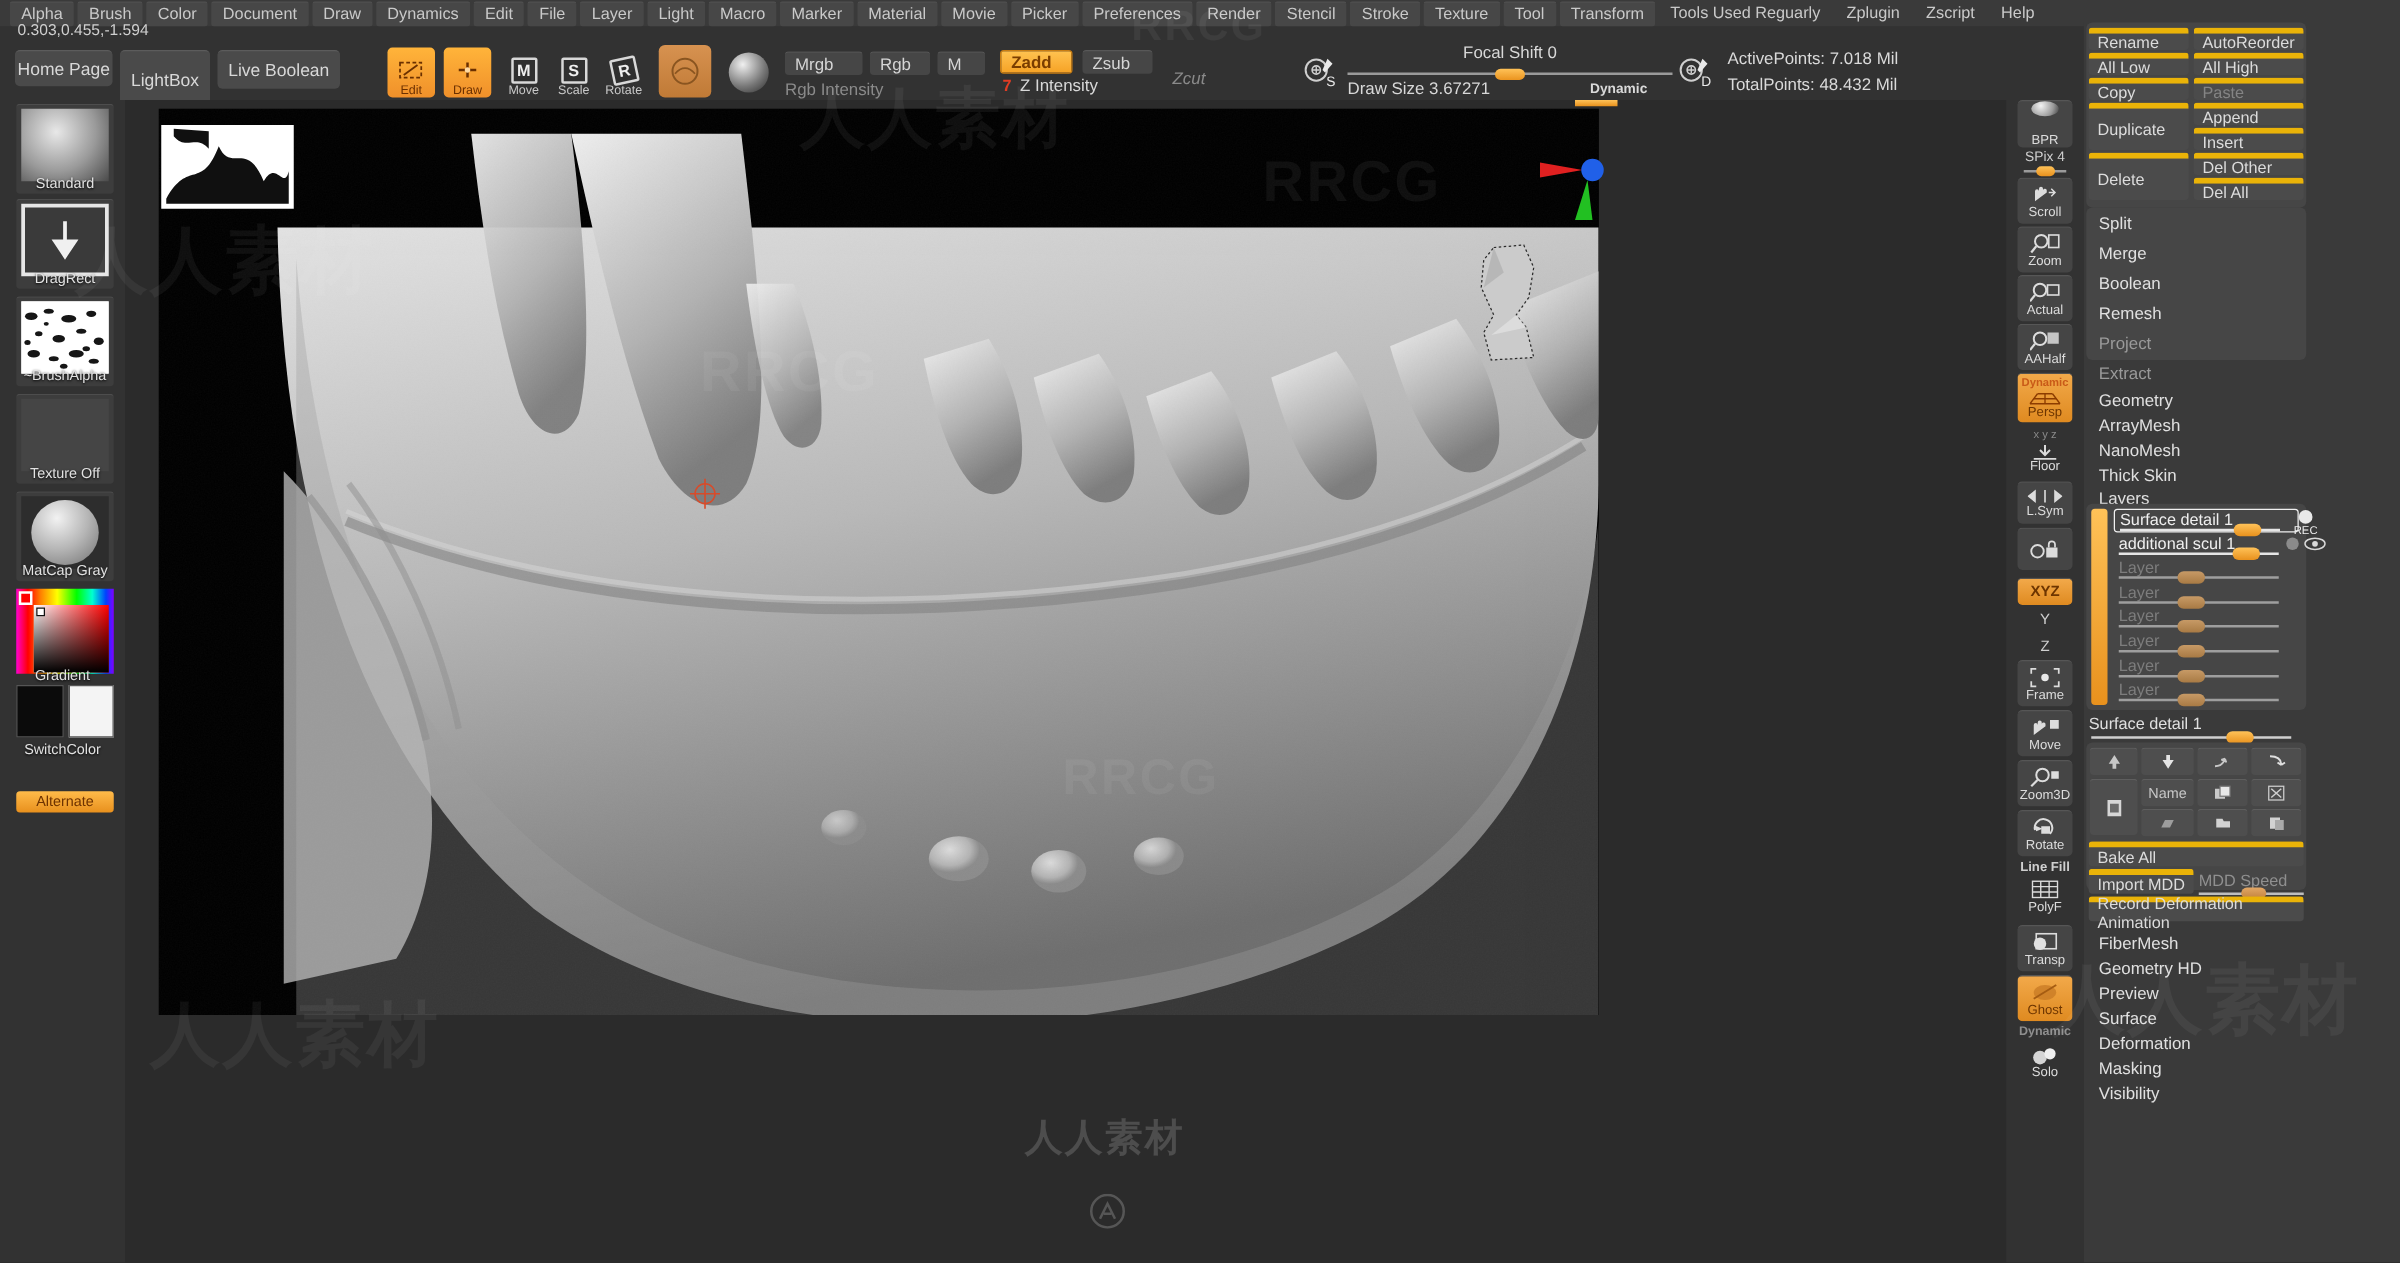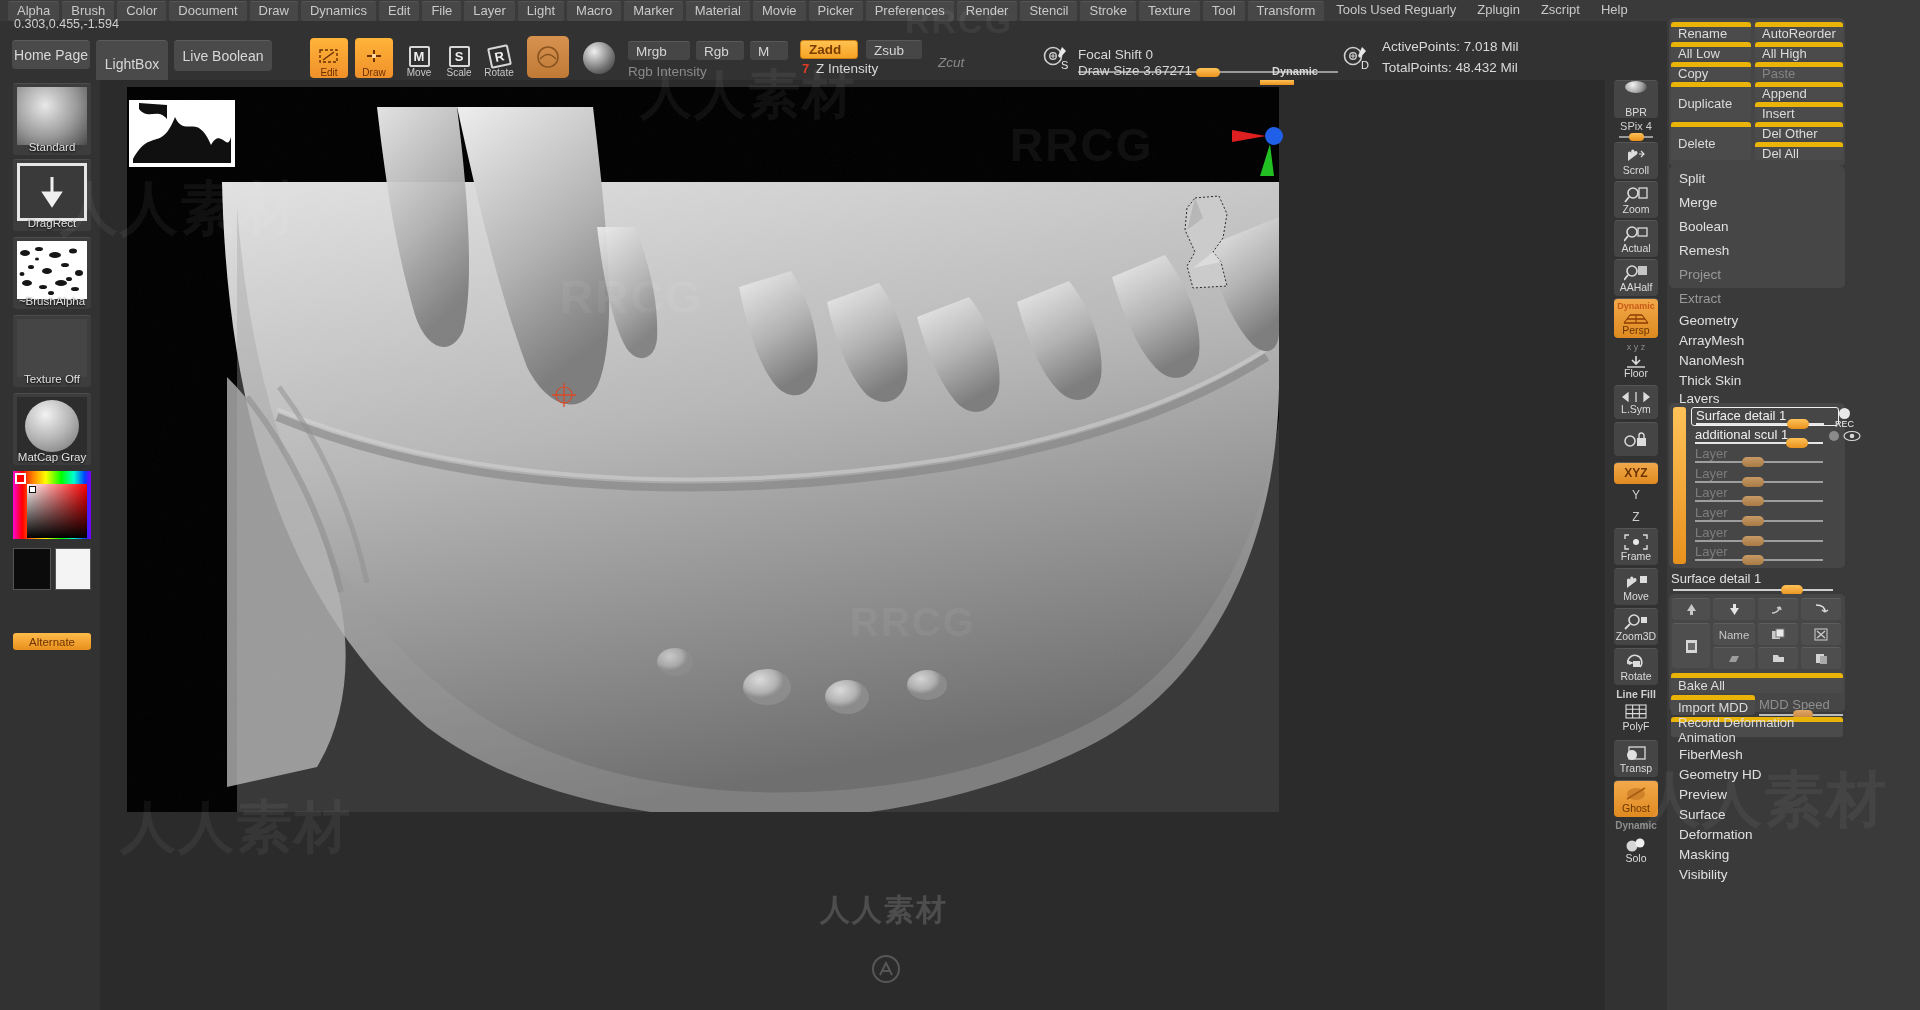--- a/index.html
+++ b/index.html
@@ -205,21 +205,21 @@
 
     <div class="tb-icon" style="left:1038px;top:4px;width:36px;height:38px;justify-content:center;">
       <svg width="30" height="30" viewBox="0 0 30 30">
         <circle cx="12" cy="14" r="8.5" fill="none" stroke="#cfcfcf" stroke-width="1.6"></circle>
         <circle cx="12" cy="14" r="3.3" fill="none" stroke="#cfcfcf" stroke-width="1.3"></circle>
         <path d="M12 11.4v5.2M9.4 14h5.2" stroke="#cfcfcf" stroke-width="1.1"></path>
         <path d="M21 5 l4 4 -6 7 -2 -2z" fill="#e9e9e9"></path>
         <text x="20" y="27" font-size="11" fill="#e9e9e9" font-family="Liberation Sans">S</text>
       </svg>
     </div>
-    <div class="slider-row" style="left:1078px;top:13px;width:260px;">
+    <div class="slider-row" style="left:1078px;top:0;width:260px;text-align:center;">
       <span>Focal Shift 0</span>
       <div class="sl-track" style="left:0;top:24px;width:260px;">
         <div class="sl-knob" style="left:118px;"></div>
       </div>
     </div>
     <div class="slider-row" style="left:1078px;top:29px;width:260px;">
       <span>Draw Size 3.67271</span>
     </div>
     <div style="position:absolute;left:1272px;top:31px;font-size:11px;font-weight:bold;color:#d9d9d9;">Dynamic</div>
 
@@ -289,25 +289,27 @@
 
     <div style="position:absolute;left:13px;top:391px;width:78px;height:68px;">
       <div style="position:absolute;inset:0;background:
         linear-gradient(90deg,#ff00d0,#ff0000 12%,#ff8000 25%,#ffff00 42%,#00ff00 62%,#00ffd0 78%,#0040ff 92%,#8000ff);"></div>
       <div style="position:absolute;left:14px;top:13px;width:60px;height:54px;background:
         linear-gradient(to top, #000, rgba(0,0,0,0)),
         linear-gradient(to right, #fff, #ff0000);"></div>
       <div style="position:absolute;left:2px;top:2px;width:11px;height:11px;border:2px solid #fff;background:#ff0000;"></div>
       <div style="position:absolute;left:16px;top:15px;width:7px;height:7px;border:1.5px solid #111;background:#fff;"></div>
     </div>
+    <div class="lp-label" style="top:455px;left:0;width:100px;">Gradient</div>
 
     <div style="position:absolute;left:13px;top:468px;width:78px;height:42px;">
       <div style="position:absolute;left:0;top:0;width:38px;height:42px;background:#0b0b0b;border:1px solid #555;"></div>
       <div style="position:absolute;left:42px;top:0;width:36px;height:42px;background:#f4f4f4;border:1px solid #555;"></div>
     </div>
+    <div class="lp-label" style="top:514px;left:0;width:100px;">SwitchColor</div>
 
     <div style="position:absolute;left:13px;top:553px;width:78px;height:17px;border-radius:3px;
                 background:linear-gradient(#ffbb4a,#e8901d);display:flex;align-items:center;justify-content:center;">
       <span style="font-size:11.5px;color:#6d3200;">Alternate</span>
     </div>
   </div>
 
   <div id="canvas-wrap">
     <div id="doc">
       

